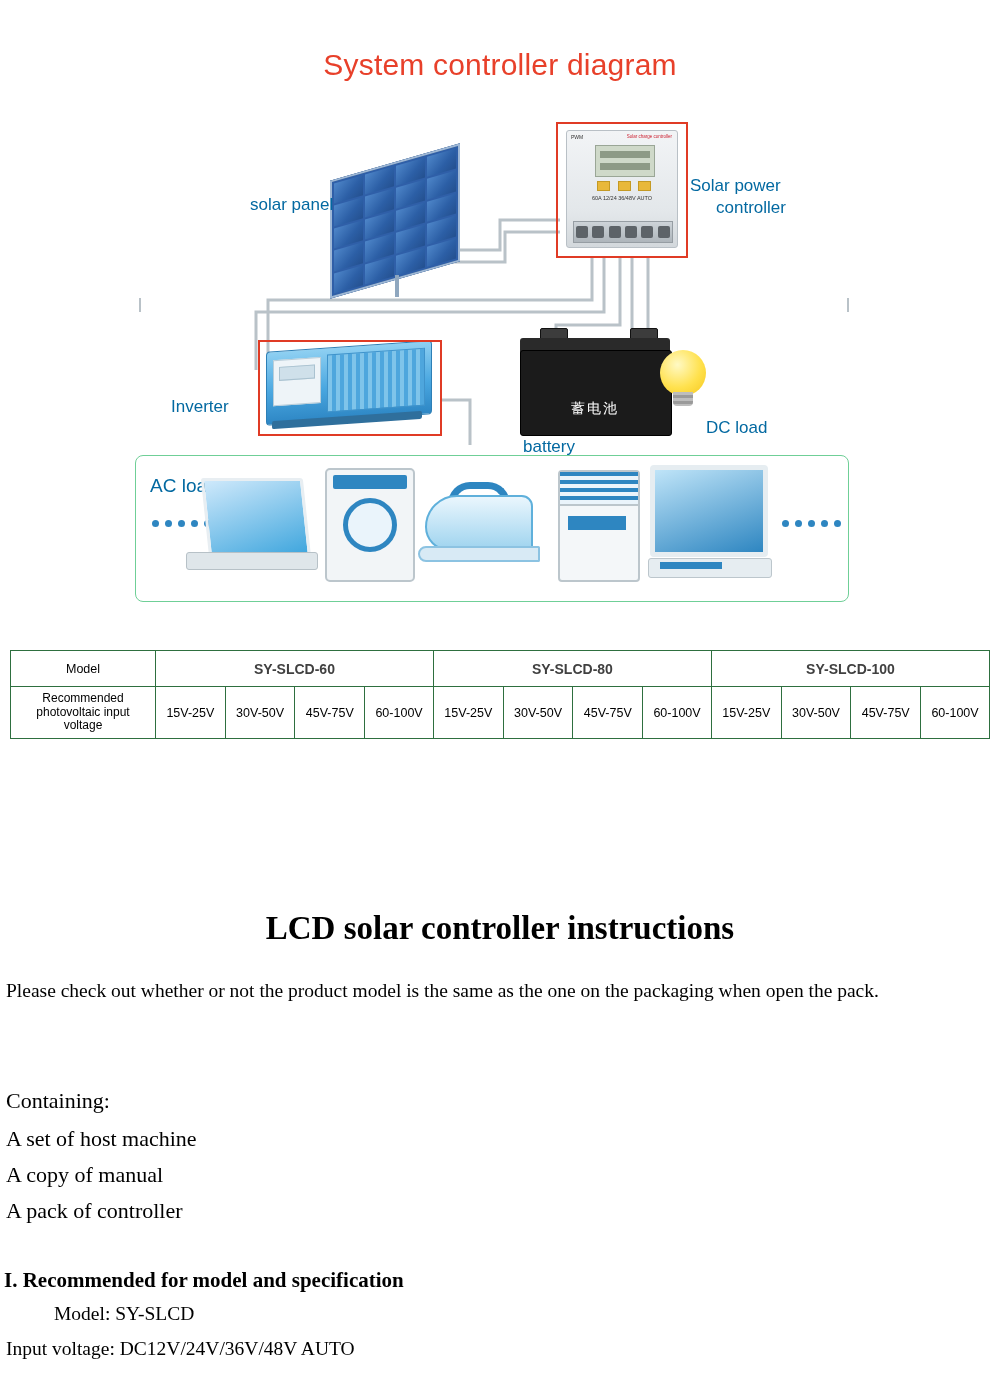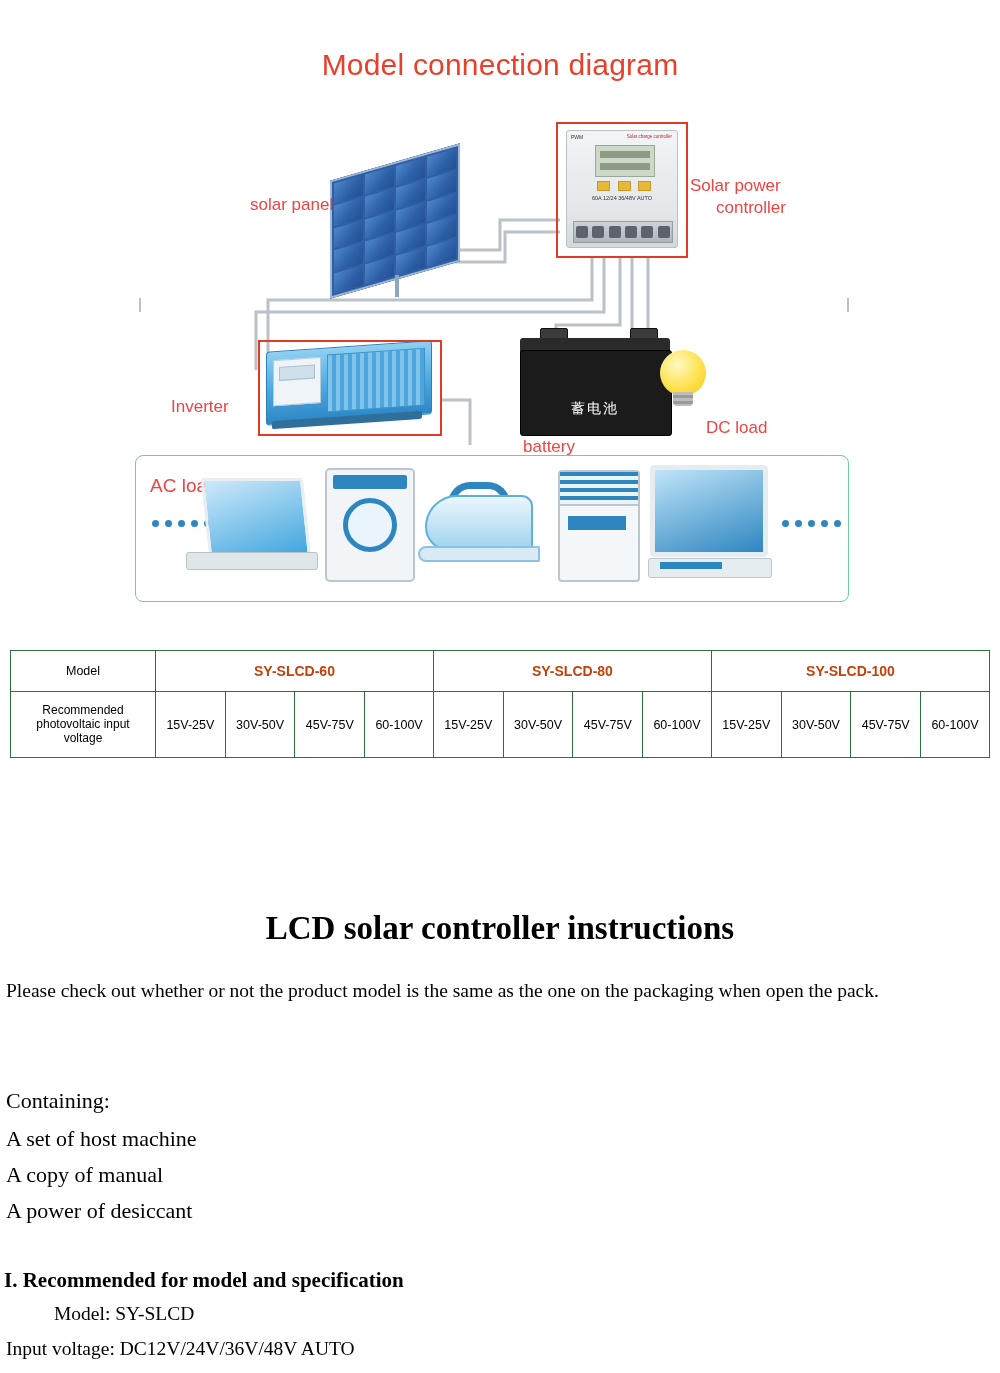--- a/index.html
+++ b/index.html
@@ -35,21 +35,21 @@
     top: 100px;
     left: 0;
     width: 1000px;
     height: 520px;
   }
 
   .lbl {
     position: absolute;
     font-family: "Liberation Sans", sans-serif;
     font-size: 17px;
-    color: #ef4444;
+    color: #0369a1;
     white-space: nowrap;
   }
 
   
   .panel {
     position: absolute;
     left: 330px;
     top: 62px;
     width: 130px;
     height: 118px;
@@ -487,26 +487,26 @@
     top: 650px;
     width: 980px;
     border-collapse: collapse;
     font-family: "Liberation Sans", sans-serif;
     font-size: 12.5px;
   }
   .spec td, .spec th {
     border: 1px solid #2e6f3f;
     text-align: center;
     vertical-align: middle;
-    padding: 12px 2px;
+    padding: 0 2px;
     font-weight: normal;
     color: #000;
   }
   .spec .model-name {
-    color: #c2410c;
+    color: #404040;
     font-weight: bold;
     font-size: 14px;
   }
   .spec .rowhead {
     font-size: 12px;
     line-height: 1.15;
   }
   .spec tr { height: 36px; }
   .spec tr.tall { height: 52px; }
 
@@ -541,21 +541,21 @@
     top: 1268px;
     font-size: 21px;
     font-weight: bold;
   }
   .m1 { position: absolute; left: 6px; top: 1303px; font-size: 19.5px; margin-left: 48px; }
   .m2 { position: absolute; left: 6px; top: 1338px; font-size: 19.5px; }
 </style>
 </head>
 <body>
 
-<div class="diagram-title">Model connection diagram</div>
+<div class="diagram-title">System controller diagram</div>
 
 <div class="diagram">
 
   <svg class="wires" viewBox="0 0 1000 520" xmlns="http://www.w3.org/2000/svg">
 
     <polyline points="452,150 500,150 500,120 560,120" fill="none" stroke="#b9c2c8" stroke-width="3"></polyline>
     <polyline points="452,162 505,162 505,132 560,132" fill="none" stroke="#b9c2c8" stroke-width="3"></polyline>
 
     <polyline points="592,158 592,200 268,200 268,258" fill="none" stroke="#b9c2c8" stroke-width="3"></polyline>
     <polyline points="604,158 604,212 256,212 256,270" fill="none" stroke="#b9c2c8" stroke-width="3"></polyline>
@@ -712,16 +712,16 @@
       <td>60-100V</td>
     </tr>
   </tbody>
 </table>
 
 <div class="instr-title">LCD solar controller instructions</div>
 <div class="para p-check">Please check out whether or not the product model is the same as the one on the packaging when open the pack.</div>
 <div class="list-line containing">Containing:</div>
 <div class="list-line l1">A set of host machine</div>
 <div class="list-line l2">A copy of manual</div>
-<div class="list-line l3">A power of desiccant</div>
+<div class="list-line l3">A pack of controller</div>
 <div class="sec-head">I. Recommended for model and specification</div>
 <div class="m1">Model: SY-SLCD</div>
 <div class="m2">Input voltage: DC12V/24V/36V/48V AUTO</div>
 
 </body></html>

